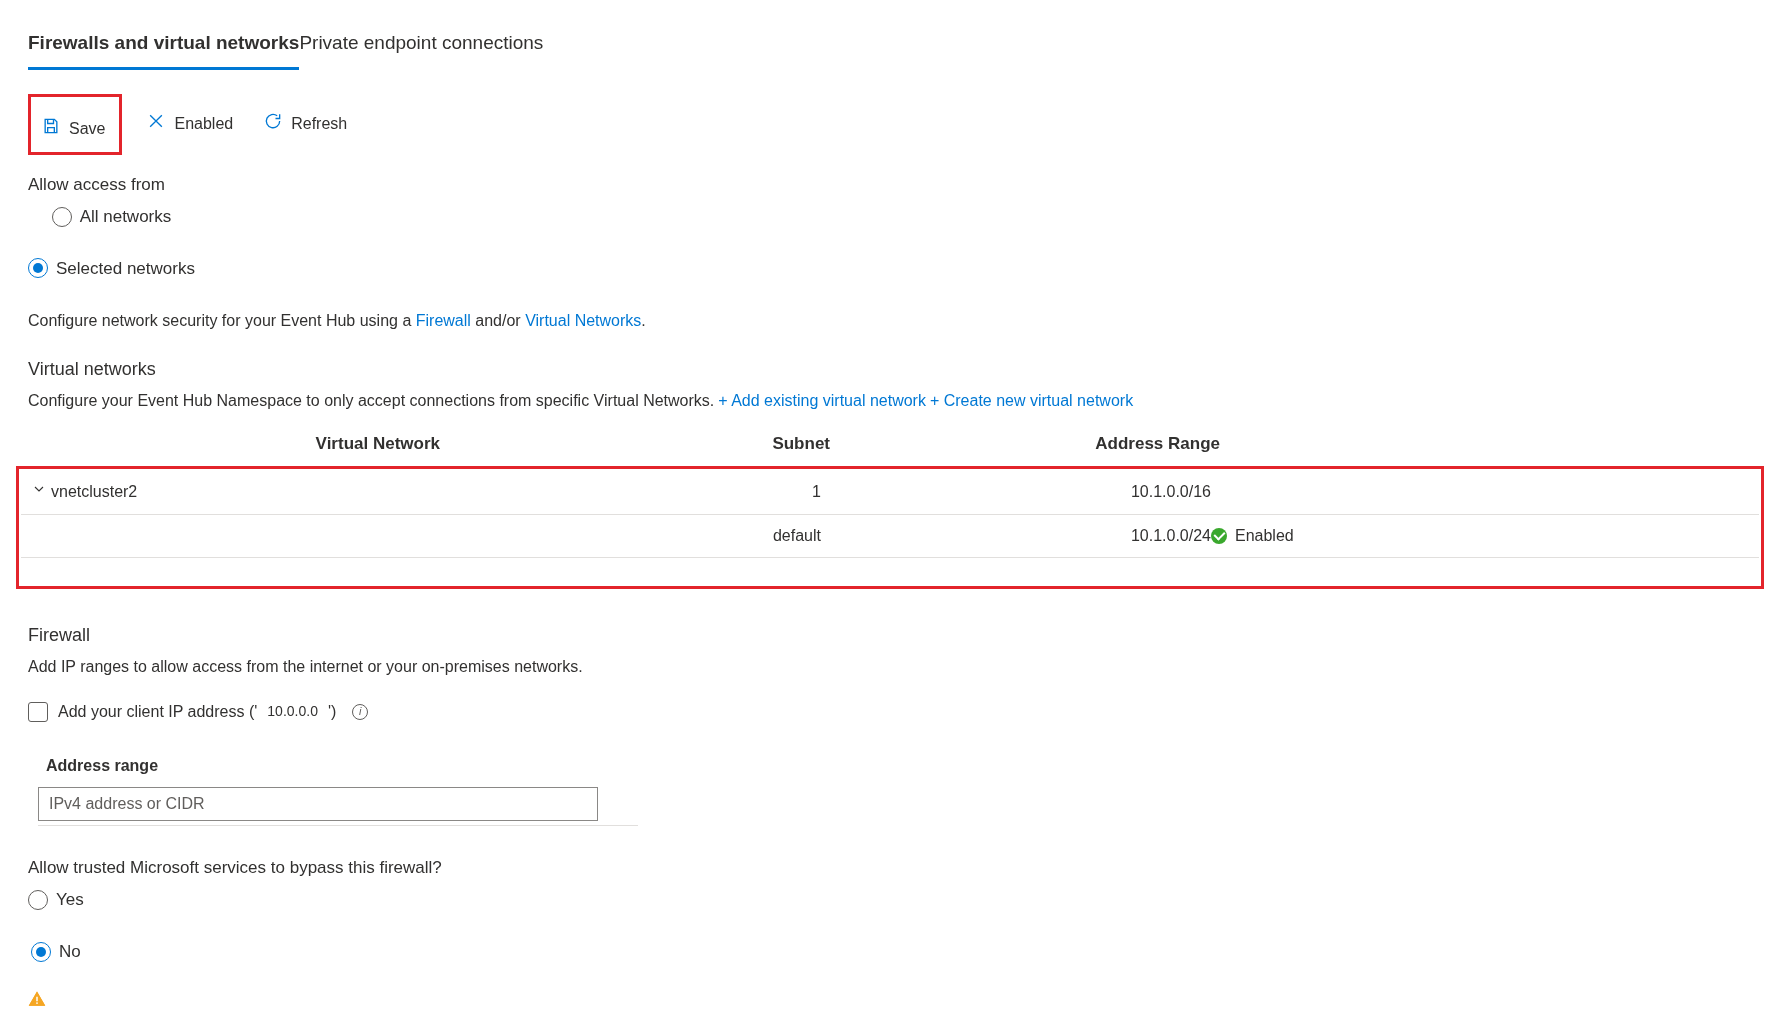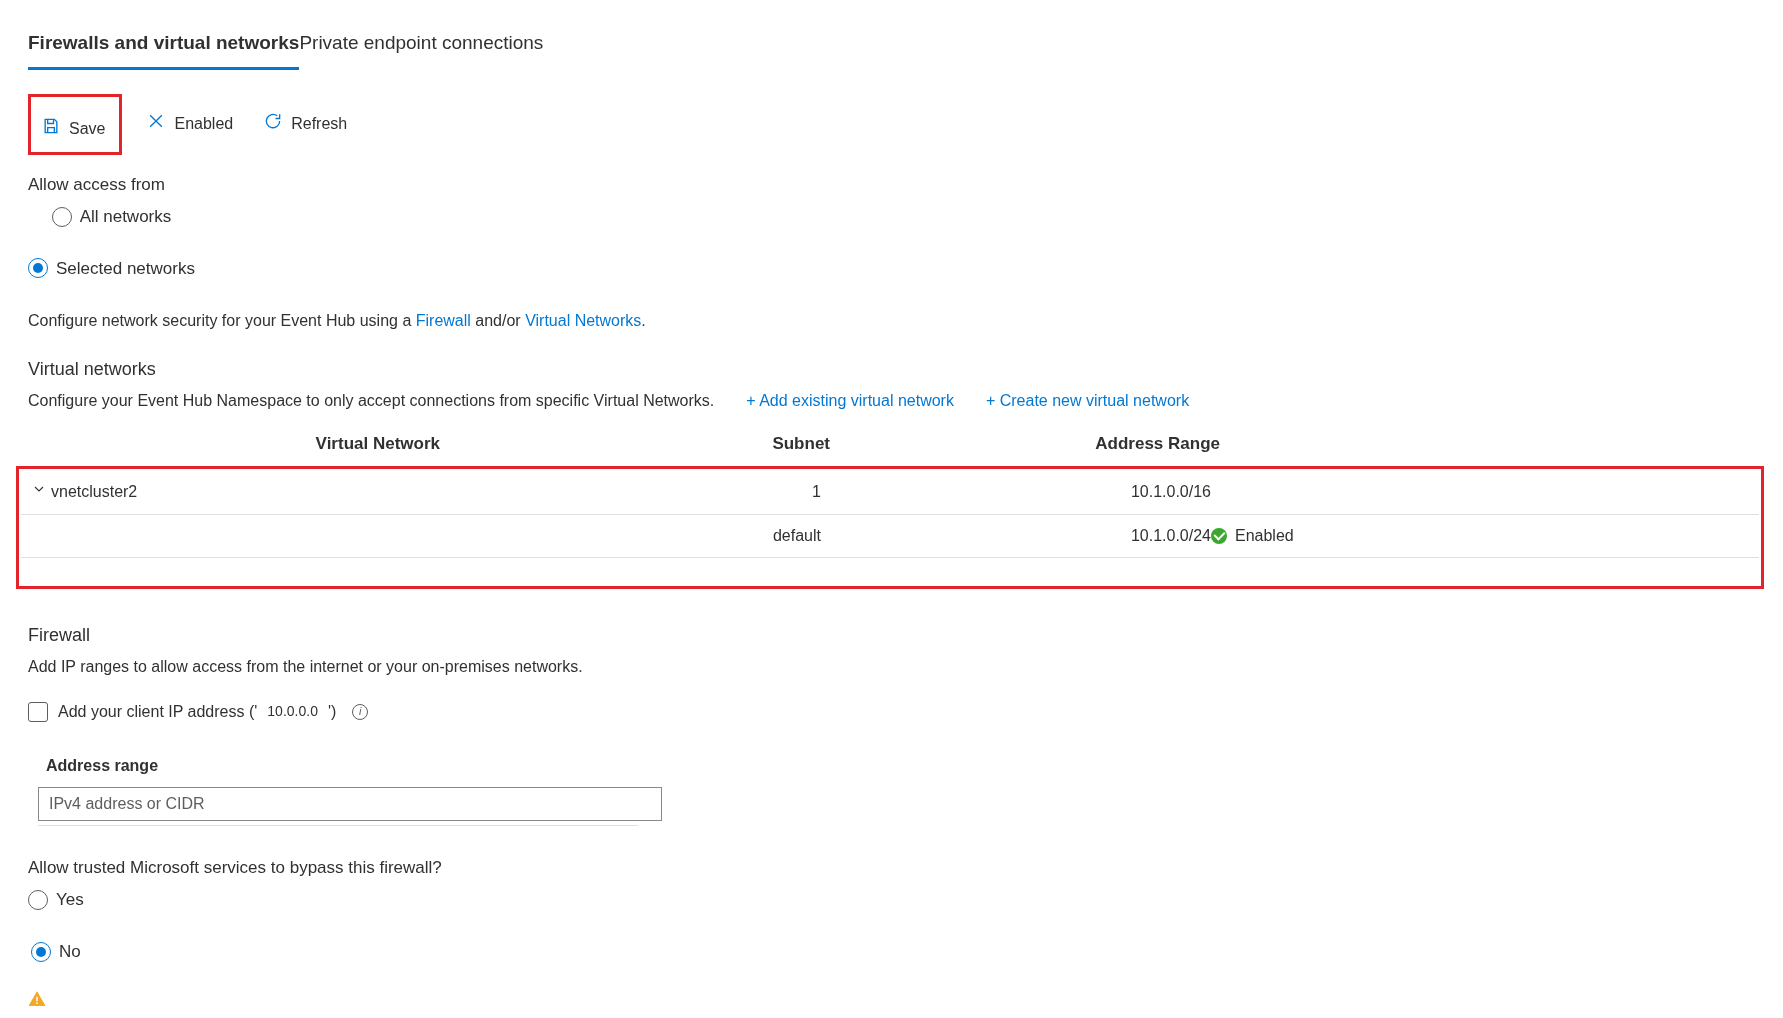--- a/index.html
+++ b/index.html
@@ -113,21 +113,21 @@
     background: var(--radio-checked);
     border-radius: 50%;
   }
 
   .link { color: var(--link); text-decoration: none; cursor: pointer; }
 
   
   .vnet-header-row {
     display: flex;
     align-items: baseline;
-    gap: 32px;
+    gap: 4px;
     margin-bottom: 12px;
   }
   .vnet-header-row .desc { flex: 0 0 auto; }
 
   
   .vtable {
     width: 100%;
     text-align: right;
   }
   .vhead, .vrow {
@@ -197,21 +197,21 @@
     font-size:16px;
     margin: 18px 0 10px 18px;
   }
   .addr-input-wrap {
     margin-left:10px;
     width:600px;
     border-bottom:1px solid var(--border-light);
     padding-bottom:4px;
   }
   .addr-input {
-    width:624px;
+    width:560px;
     padding:7px 10px;
     font-size:16px;
     border:1px solid #8a8886;
     color:#1d4ed8;
     background:#fff;
   }
   .addr-input::placeholder { color:#605e5c; }
 
   .warning-row {
     display:flex;align-items:center;gap:12px;

